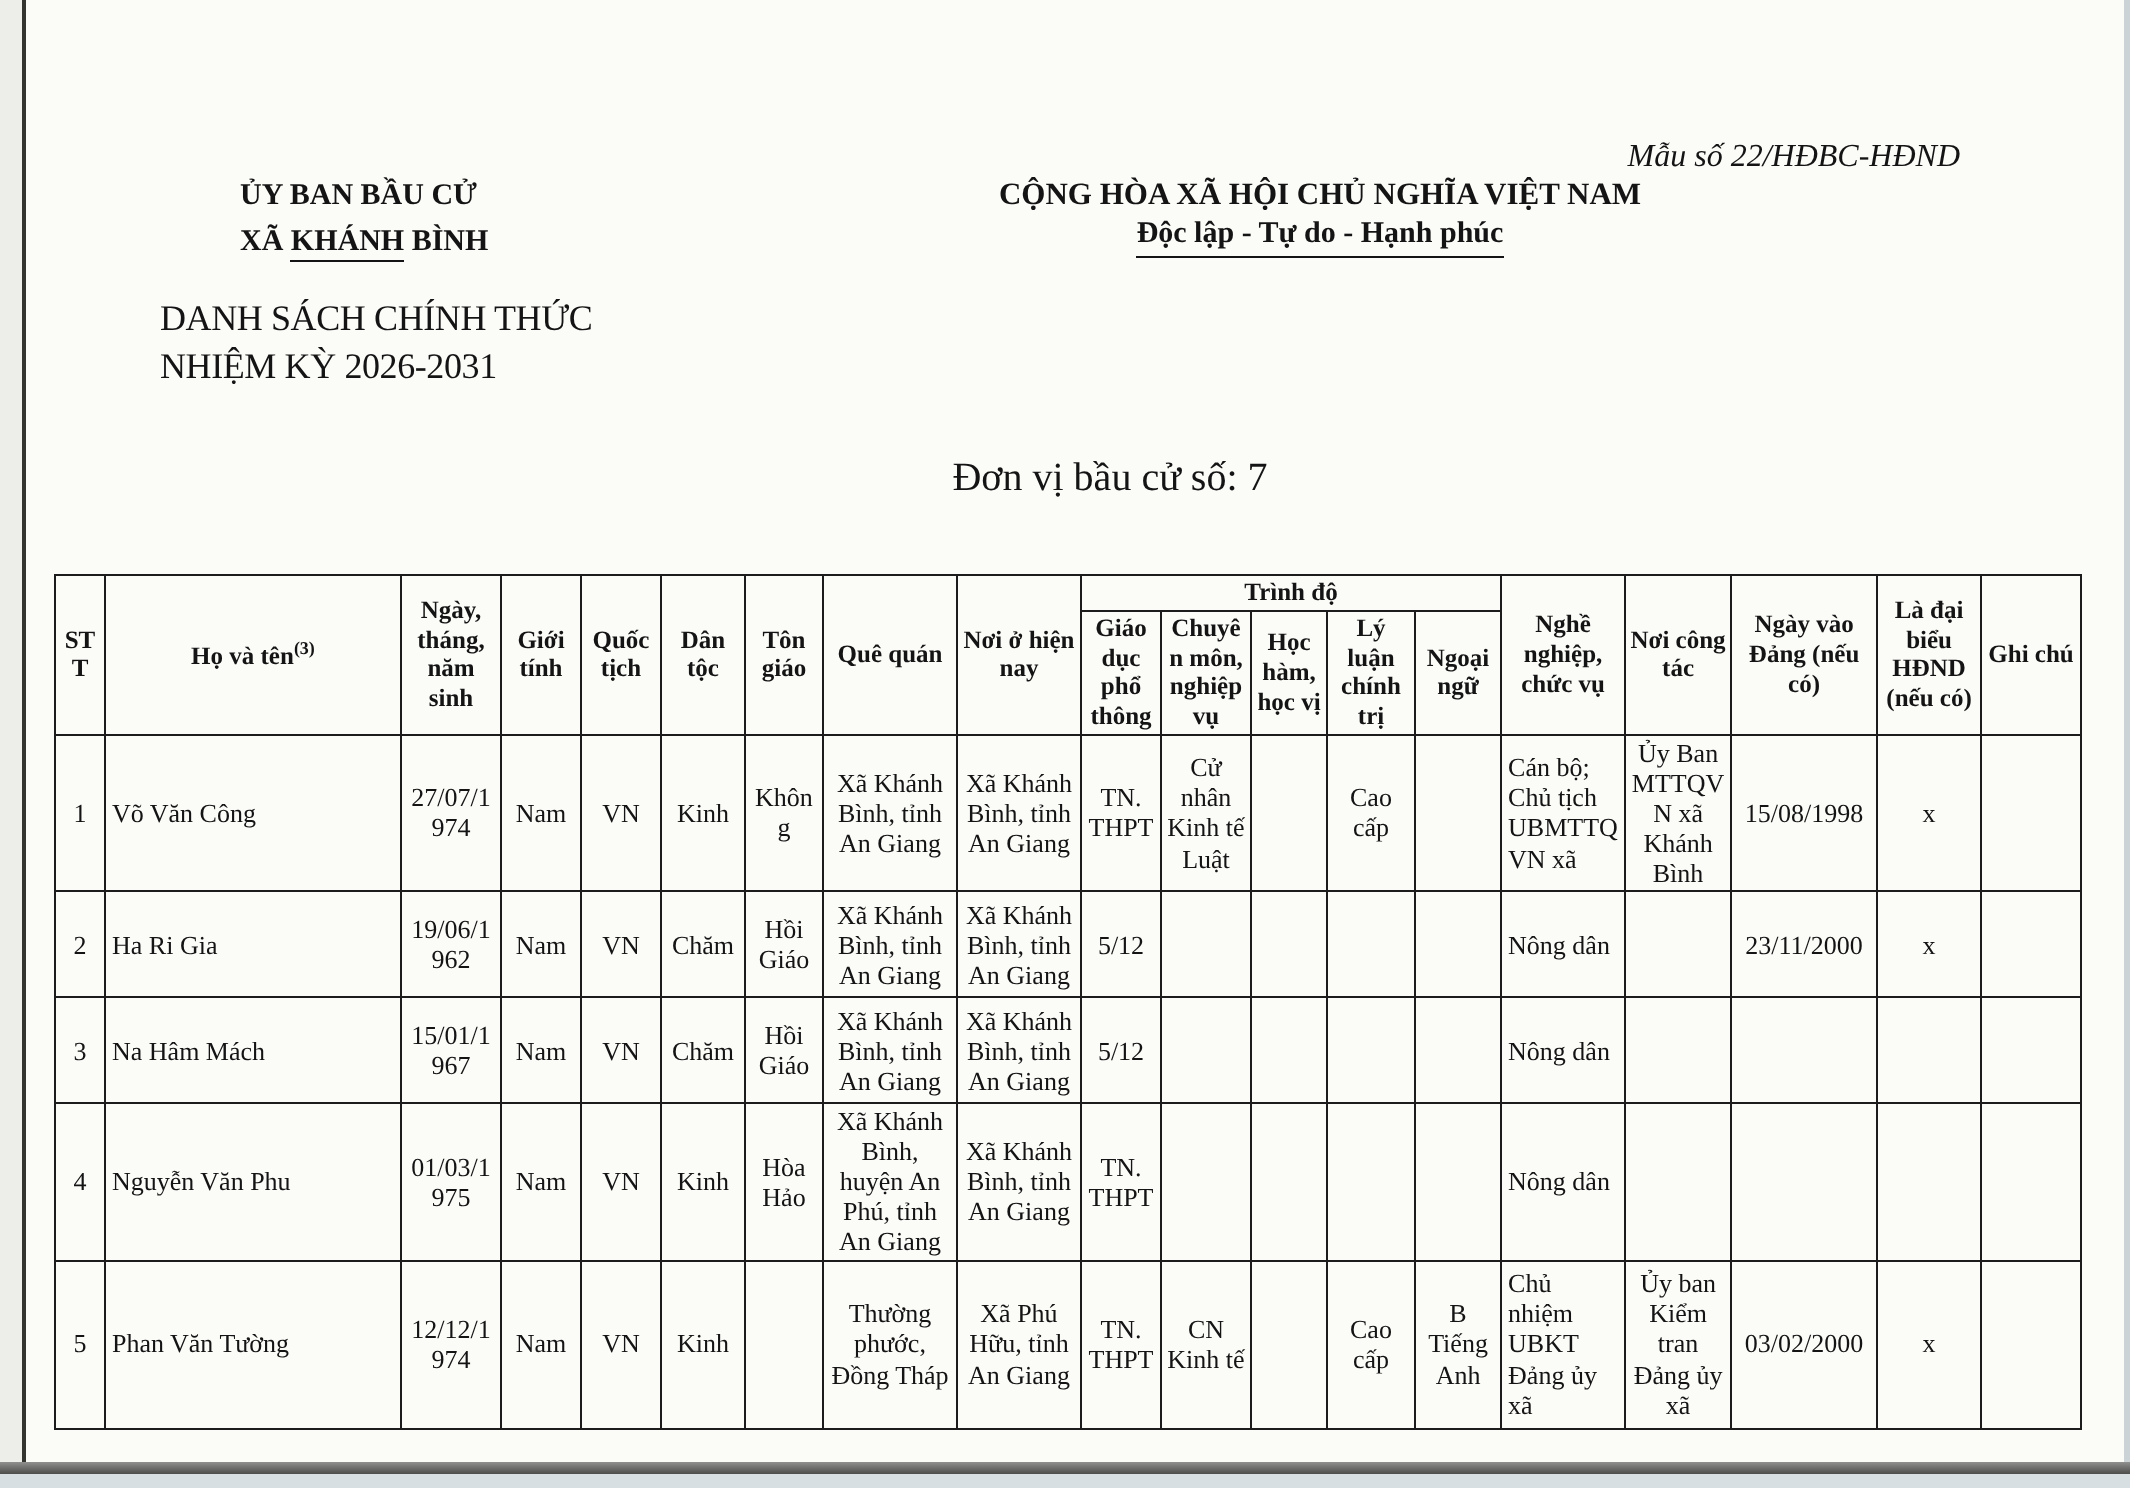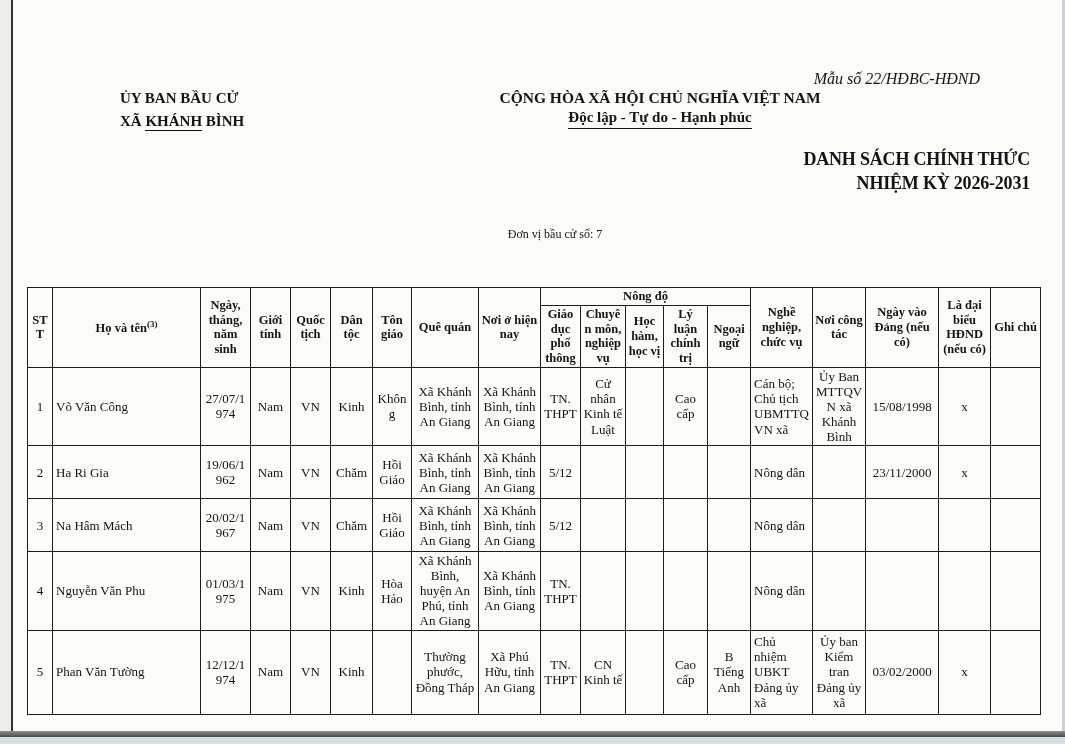--- a/index.html
+++ b/index.html
@@ -18,22 +18,22 @@
   .scan-bottom-edge { position:absolute; left:0; top:737px; width:1065px; height:7px; background:#d8dfe3; }
 
   
   .form-number { position:absolute; top:58px; right:85px; font-style:italic; font-size:16px;margin-top:12px; }
   .issuer { position:absolute; top:87px; left:120px; width:300px; text-align:left; font-weight:bold; font-size:15px; line-height:1.5; }
   .issuer .u-part { border-bottom:1.5px solid #141414; padding-bottom:1px;margin-top:32px; }
   .republic { position:absolute; top:89px; left:430px; width:460px; text-align:center; font-weight:bold; }
   .republic .rep1 { font-size:15.5px; }
   .republic .rep2 { font-size:15px; margin-top:2px;text-decoration:underline; }
   .republic .rep2 span { display:inline-block; border-bottom:1.5px solid #141414; padding-bottom:2px; }
-  .doc-title { position:absolute; top:148px; left:80px; width:950px; text-align:right; font-weight:bold; font-size:18px; line-height:1.32; letter-spacing:-0.2px; }
-  .unit-info { position:absolute; top:226px; left:80px; width:950px; text-align:center; font-size:12px; line-height:1.35; }
+  .doc-title { position:absolute; top:148px; left:80px; width:950px; text-align:left; font-weight:normal; font-size:18px; line-height:1.32; letter-spacing:-0.2px; }
+  .unit-info { position:absolute; top:226px; left:80px; width:950px; text-align:center; font-size:20px; line-height:1.35; }
 
   
   .doc-table { position:absolute; left:27px; top:287px; width:1013px; border-collapse:collapse; table-layout:fixed; border:1.5px solid #141414; }
   .doc-table th, .doc-table td {
     border:1px solid #1c1c1c;
     text-align:center;
     vertical-align:middle;
     padding:1px 2px;
     font-size:13px;
     line-height:1.16;
@@ -106,21 +106,21 @@
     <tr>
       <th rowspan="2">STT</th>
       <th rowspan="2"><span>Họ và tên</span><sup>(3)</sup></th>
       <th rowspan="2">Ngày, tháng, năm sinh</th>
       <th rowspan="2">Giới tính</th>
       <th rowspan="2">Quốc tịch</th>
       <th rowspan="2">Dân tộc</th>
       <th rowspan="2">Tôn giáo</th>
       <th rowspan="2">Quê quán</th>
       <th rowspan="2">Nơi ở hiện nay</th>
-      <th colspan="5">Nông độ</th>
+      <th colspan="5">Trình độ</th>
       <th rowspan="2">Nghề nghiệp, chức vụ</th>
       <th rowspan="2">Nơi công tác</th>
       <th rowspan="2">Ngày vào Đảng (nếu có)</th>
       <th rowspan="2">Là đại biểu HĐND (nếu có)</th>
       <th rowspan="2">Ghi chú</th>
     </tr>
     <tr>
       <th>Giáo dục phổ thông</th>
       <th>Chuyên môn, nghiệp vụ</th>
       <th>Học hàm, học vị</th>
@@ -167,21 +167,21 @@
     <td></td>
     <td>Nông dân</td>
     <td></td>
     <td>23/11/2000</td>
     <td>x</td>
     <td></td>
   </tr>
       <tr>
     <td>3</td>
     <td>Na Hâm Mách</td>
-    <td>20/02/1967</td>
+    <td>15/01/1967</td>
     <td>Nam</td>
     <td>VN</td>
     <td>Chăm</td>
     <td>Hồi Giáo</td>
     <td>Xã Khánh Bình, tỉnh An Giang</td>
     <td>Xã Khánh Bình, tỉnh An Giang</td>
     <td>5/12</td>
     <td></td>
     <td></td>
     <td></td>

